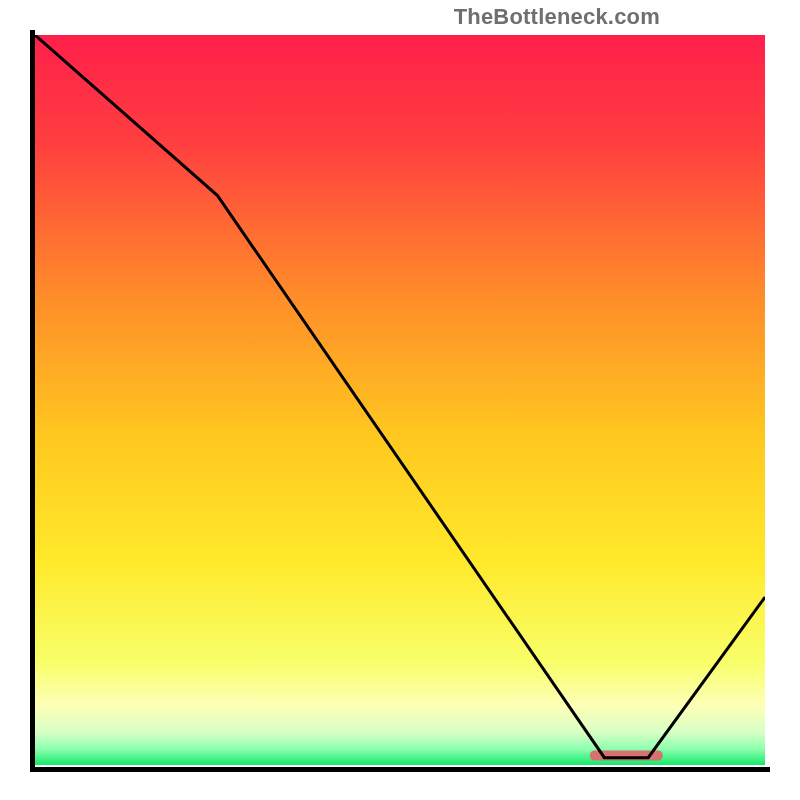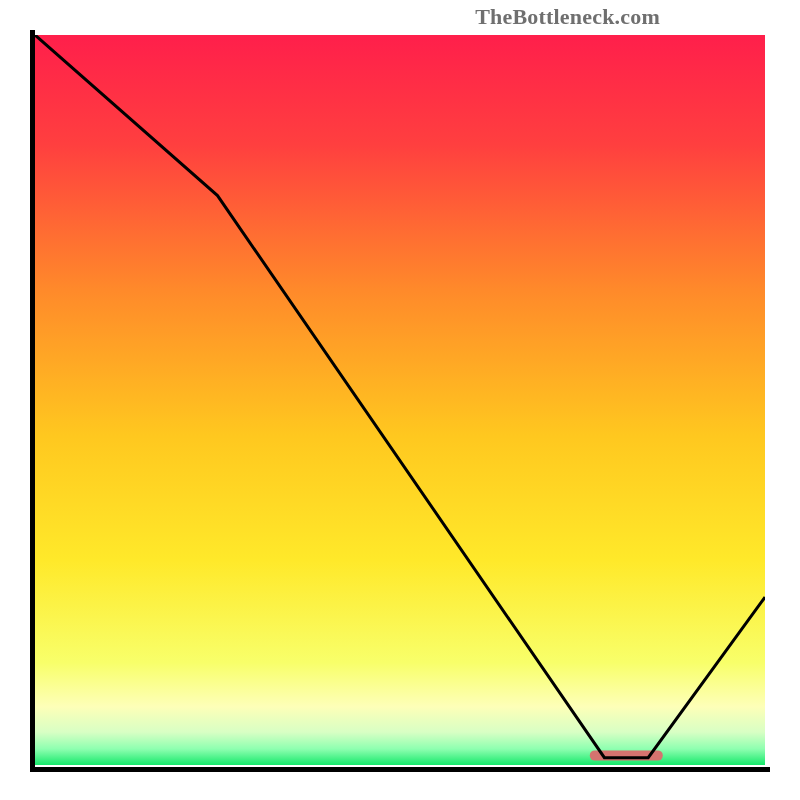--- a/index.html
+++ b/index.html
@@ -8,21 +8,20 @@
     width: 800px;
     height: 800px;
     overflow: hidden;
     background: #fff;
     font-family: Arial, Helvetica, sans-serif;
   }
   .frame {
     position: relative;
     width: 672px;
     height: 800px;
-    font-family: Liberation Serif, serif;
   }
   .watermark {
     position: absolute;
     top: 4px;
     right: 12px;
     font-size: 22px;
     font-weight: 600;
     color: #6f6f6f;
     letter-spacing: 0.2px;
     user-select: none;

